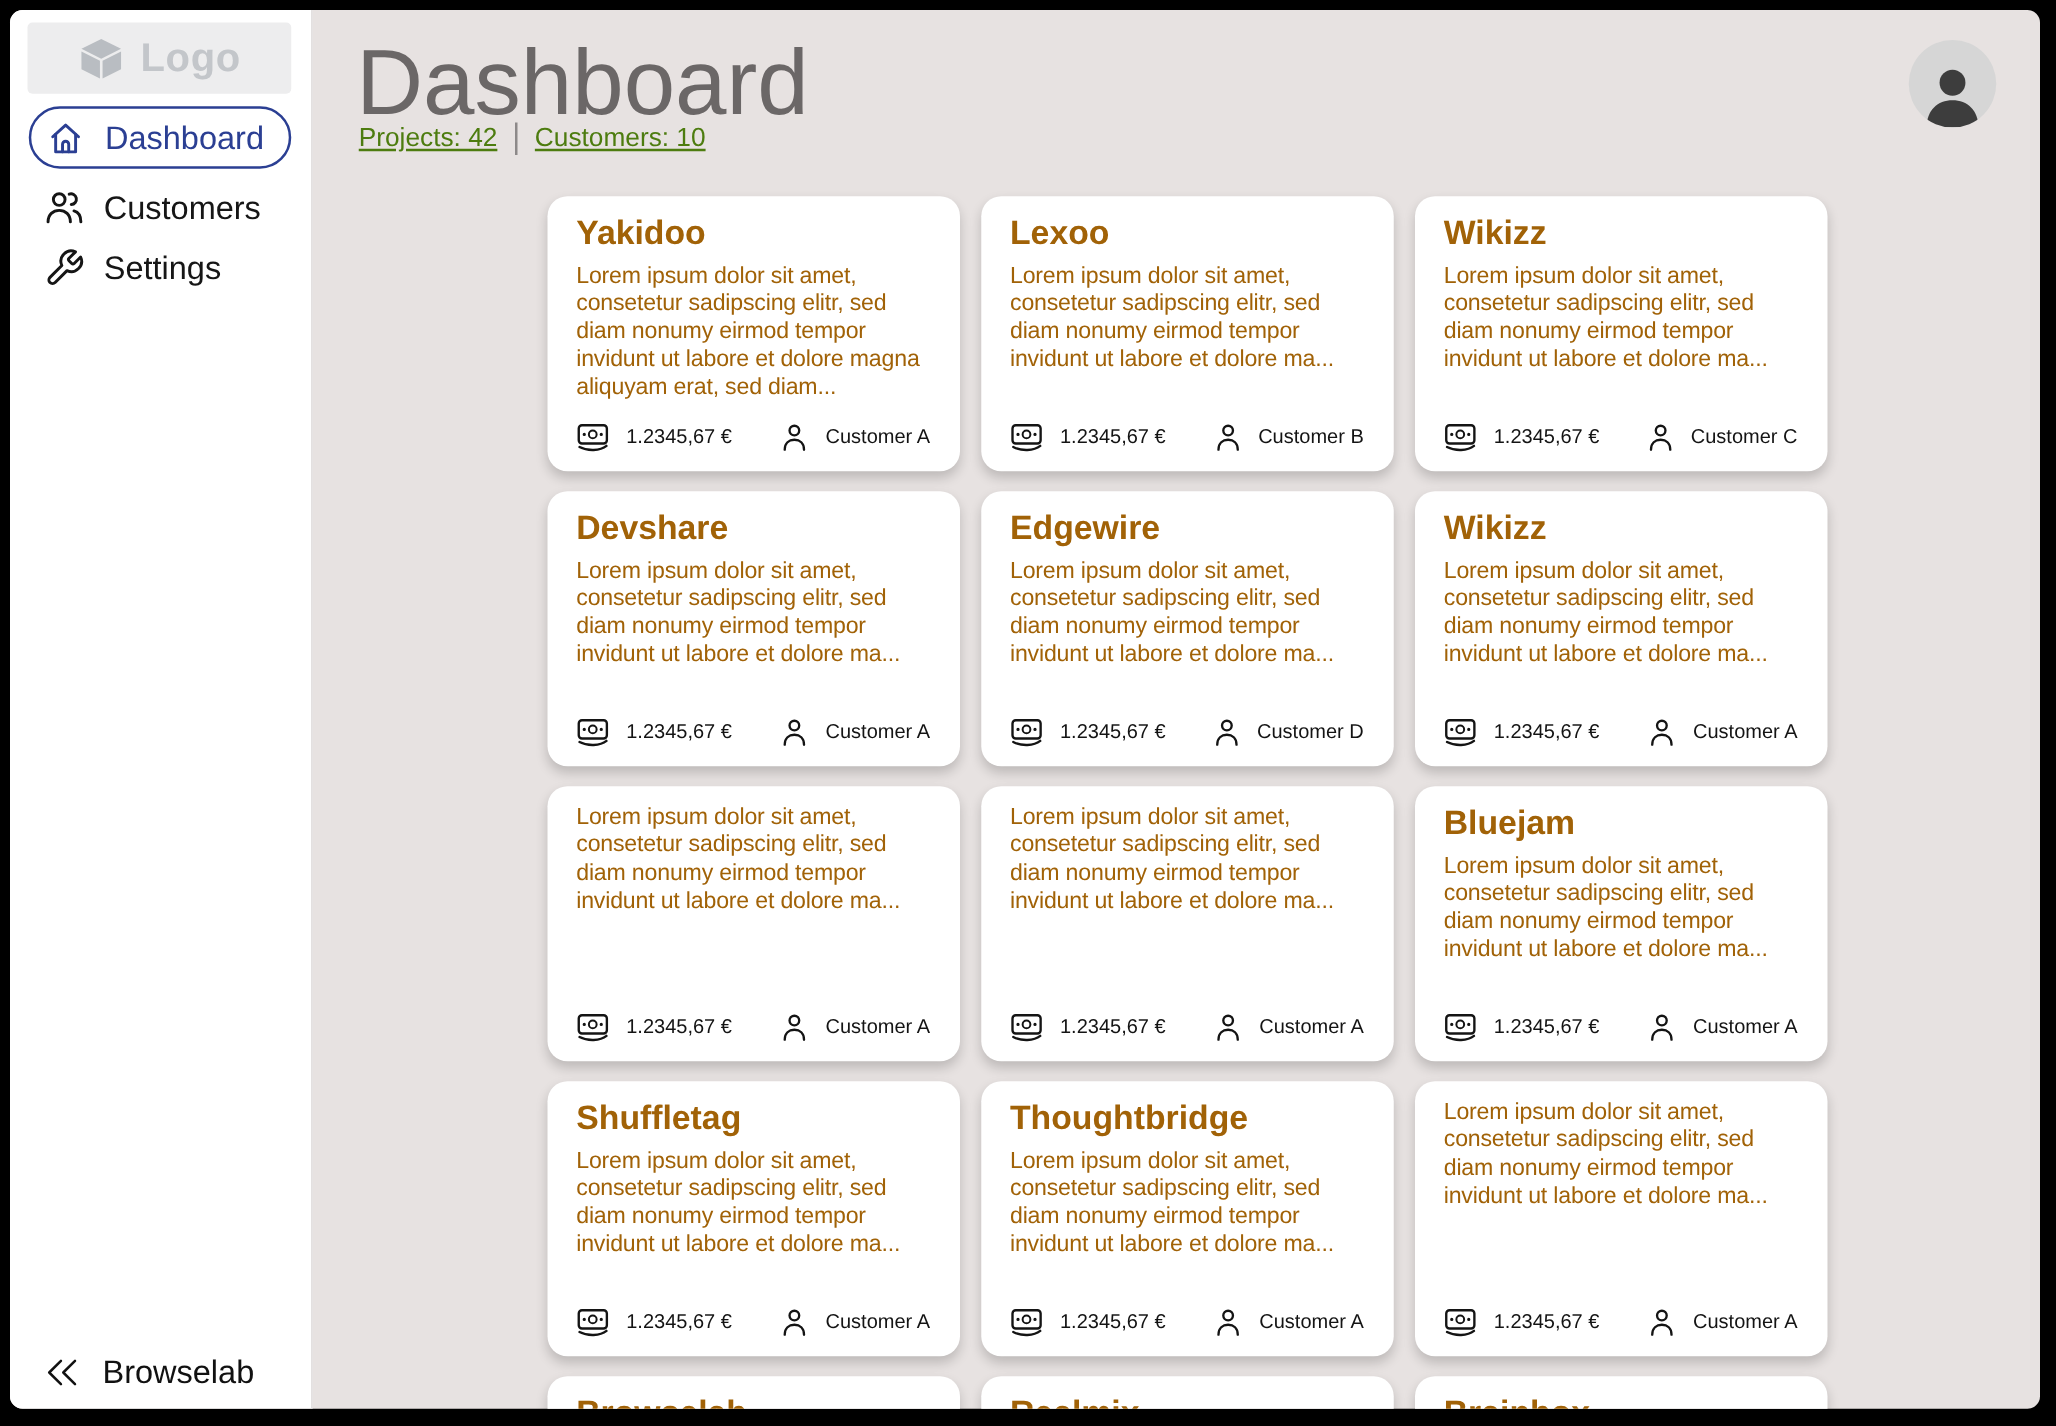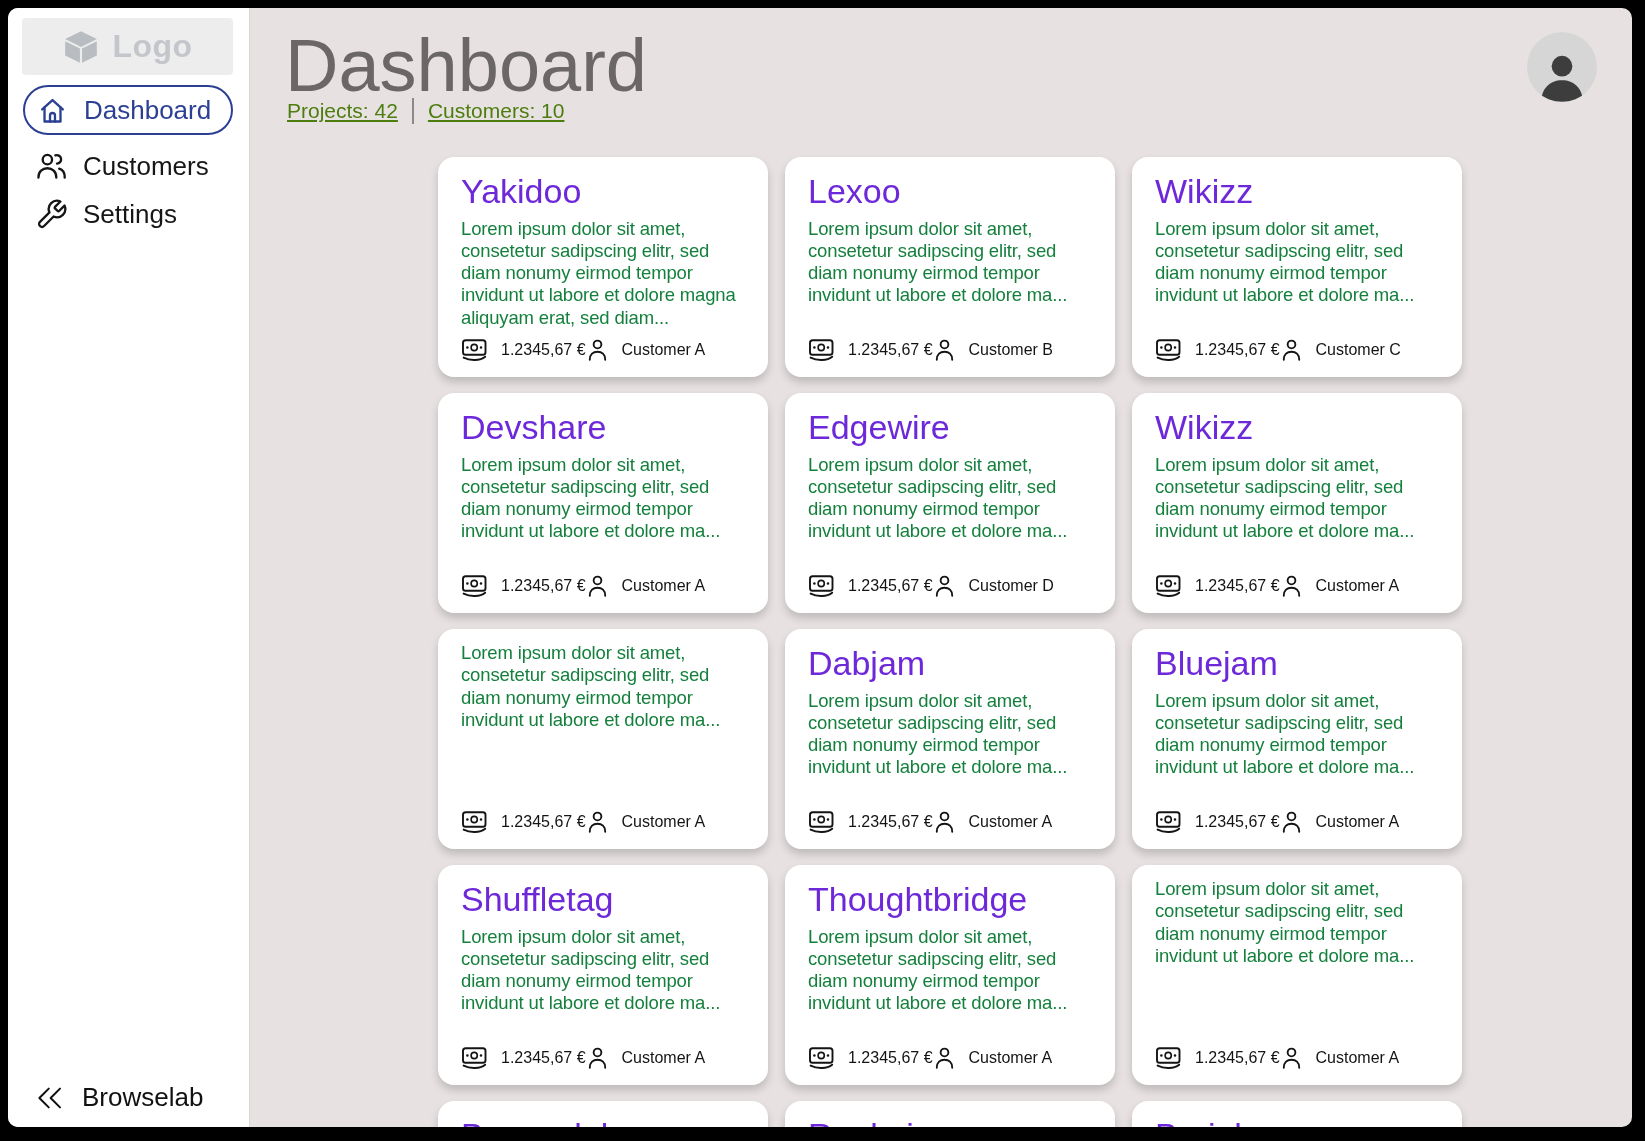--- a/index.html
+++ b/index.html
@@ -24,23 +24,23 @@
   
   .main { position:relative; flex:1; height:100%; }
   .page-title { position:absolute; left:35px; top:21px; font-size:74px; line-height:1; font-weight:400; color:#6b6767; }
   .page-sub { position:absolute; left:37px; top:90px; display:flex; align-items:center; gap:14px; font-size:21px; color:#4d7c0f;text-decoration:underline; }
   .stat-sep { width:2px; height:26px; background:#8d8989; }
   .avatar { position:absolute; left:1277px; top:24px; width:70px; height:70px; border-radius:50%; background:#d6d6d6; display:flex; align-items:flex-end; justify-content:center; overflow:hidden; cursor:pointer; }
 
   
   .grid { position:absolute; left:188px; top:149px; width:1024px; display:grid; grid-template-columns:repeat(3,330px); column-gap:17px; row-gap:16px; }
   .card { position:relative; width:330px; height:220px; background:#ffffff; border-radius:16px; padding:13px 22px 0 23px; box-shadow:0 5px 9px rgba(0,0,0,.18); cursor:pointer; }
-  .card-title { font-size:34px; font-weight:400; color:#6d28d9; line-height:1.25; margin-bottom:5px; }
-  .card-text { font-size:18.5px; line-height:22.3px; color:#15803d; letter-spacing:-0.15px; width:288px; }
-  .card-footer { position:absolute; left:23px; right:24px; bottom:15px; display:flex; align-items:center; color:#141414; }
+  .card-title { font-size:27px; font-weight:700; color:#a16207; line-height:1.25; margin-bottom:5px; }
+  .card-text { font-size:18.5px; line-height:22.3px; color:#a16207; letter-spacing:-0.15px; width:288px; }
+  .card-footer { position:absolute; left:23px; right:24px; bottom:15px; display:flex; justify-content:space-between; align-items:center; color:#141414; }
   .f-group { display:flex; align-items:center; gap:13px; }
   .f-label { font-size:16px; color:#141414; }
 </style>
 </head>
 <body>
 
 <div class="frame">
   <div class="app">
 
     <aside class="sidebar">
@@ -310,21 +310,20 @@
                   <circle cx="11" cy="6.2" r="3.7"></circle>
                   <path d="M3.6 20.8c0-5 3.2-7.6 7.4-7.6s7.4 2.6 7.4 7.6"></path>
                 </svg>
               </span>
               <span class="f-label">Customer A</span>
             </span>
           </div>
         </article>
 
         <article class="card">
-          <h2 class="card-title">Dabjam</h2>
           <p class="card-text">Lorem ipsum dolor sit amet, consetetur sadipscing elitr, sed diam nonumy eirmod tempor invidunt ut labore et dolore ma...</p>
           <div class="card-footer">
             <span class="f-group">
               <span class="icon">
                 <svg width="27" height="24" viewBox="0 0 27 24" fill="none" stroke="#141414" stroke-width="1.9" stroke-linecap="round" stroke-linejoin="round">
                   <rect x="2" y="2.2" width="22.5" height="14.6" rx="2.6"></rect>
                   <circle cx="13.2" cy="9.5" r="3.1" stroke-width="1.6"></circle>
                   <circle cx="6.4" cy="9.5" r="0.6" fill="#141414" stroke-width="1.4"></circle>
                   <circle cx="20" cy="9.5" r="0.6" fill="#141414" stroke-width="1.4"></circle>
                   <path d="M2.6 19.6c6.5 3.4 16.5 3.2 21.6-.9"></path>

